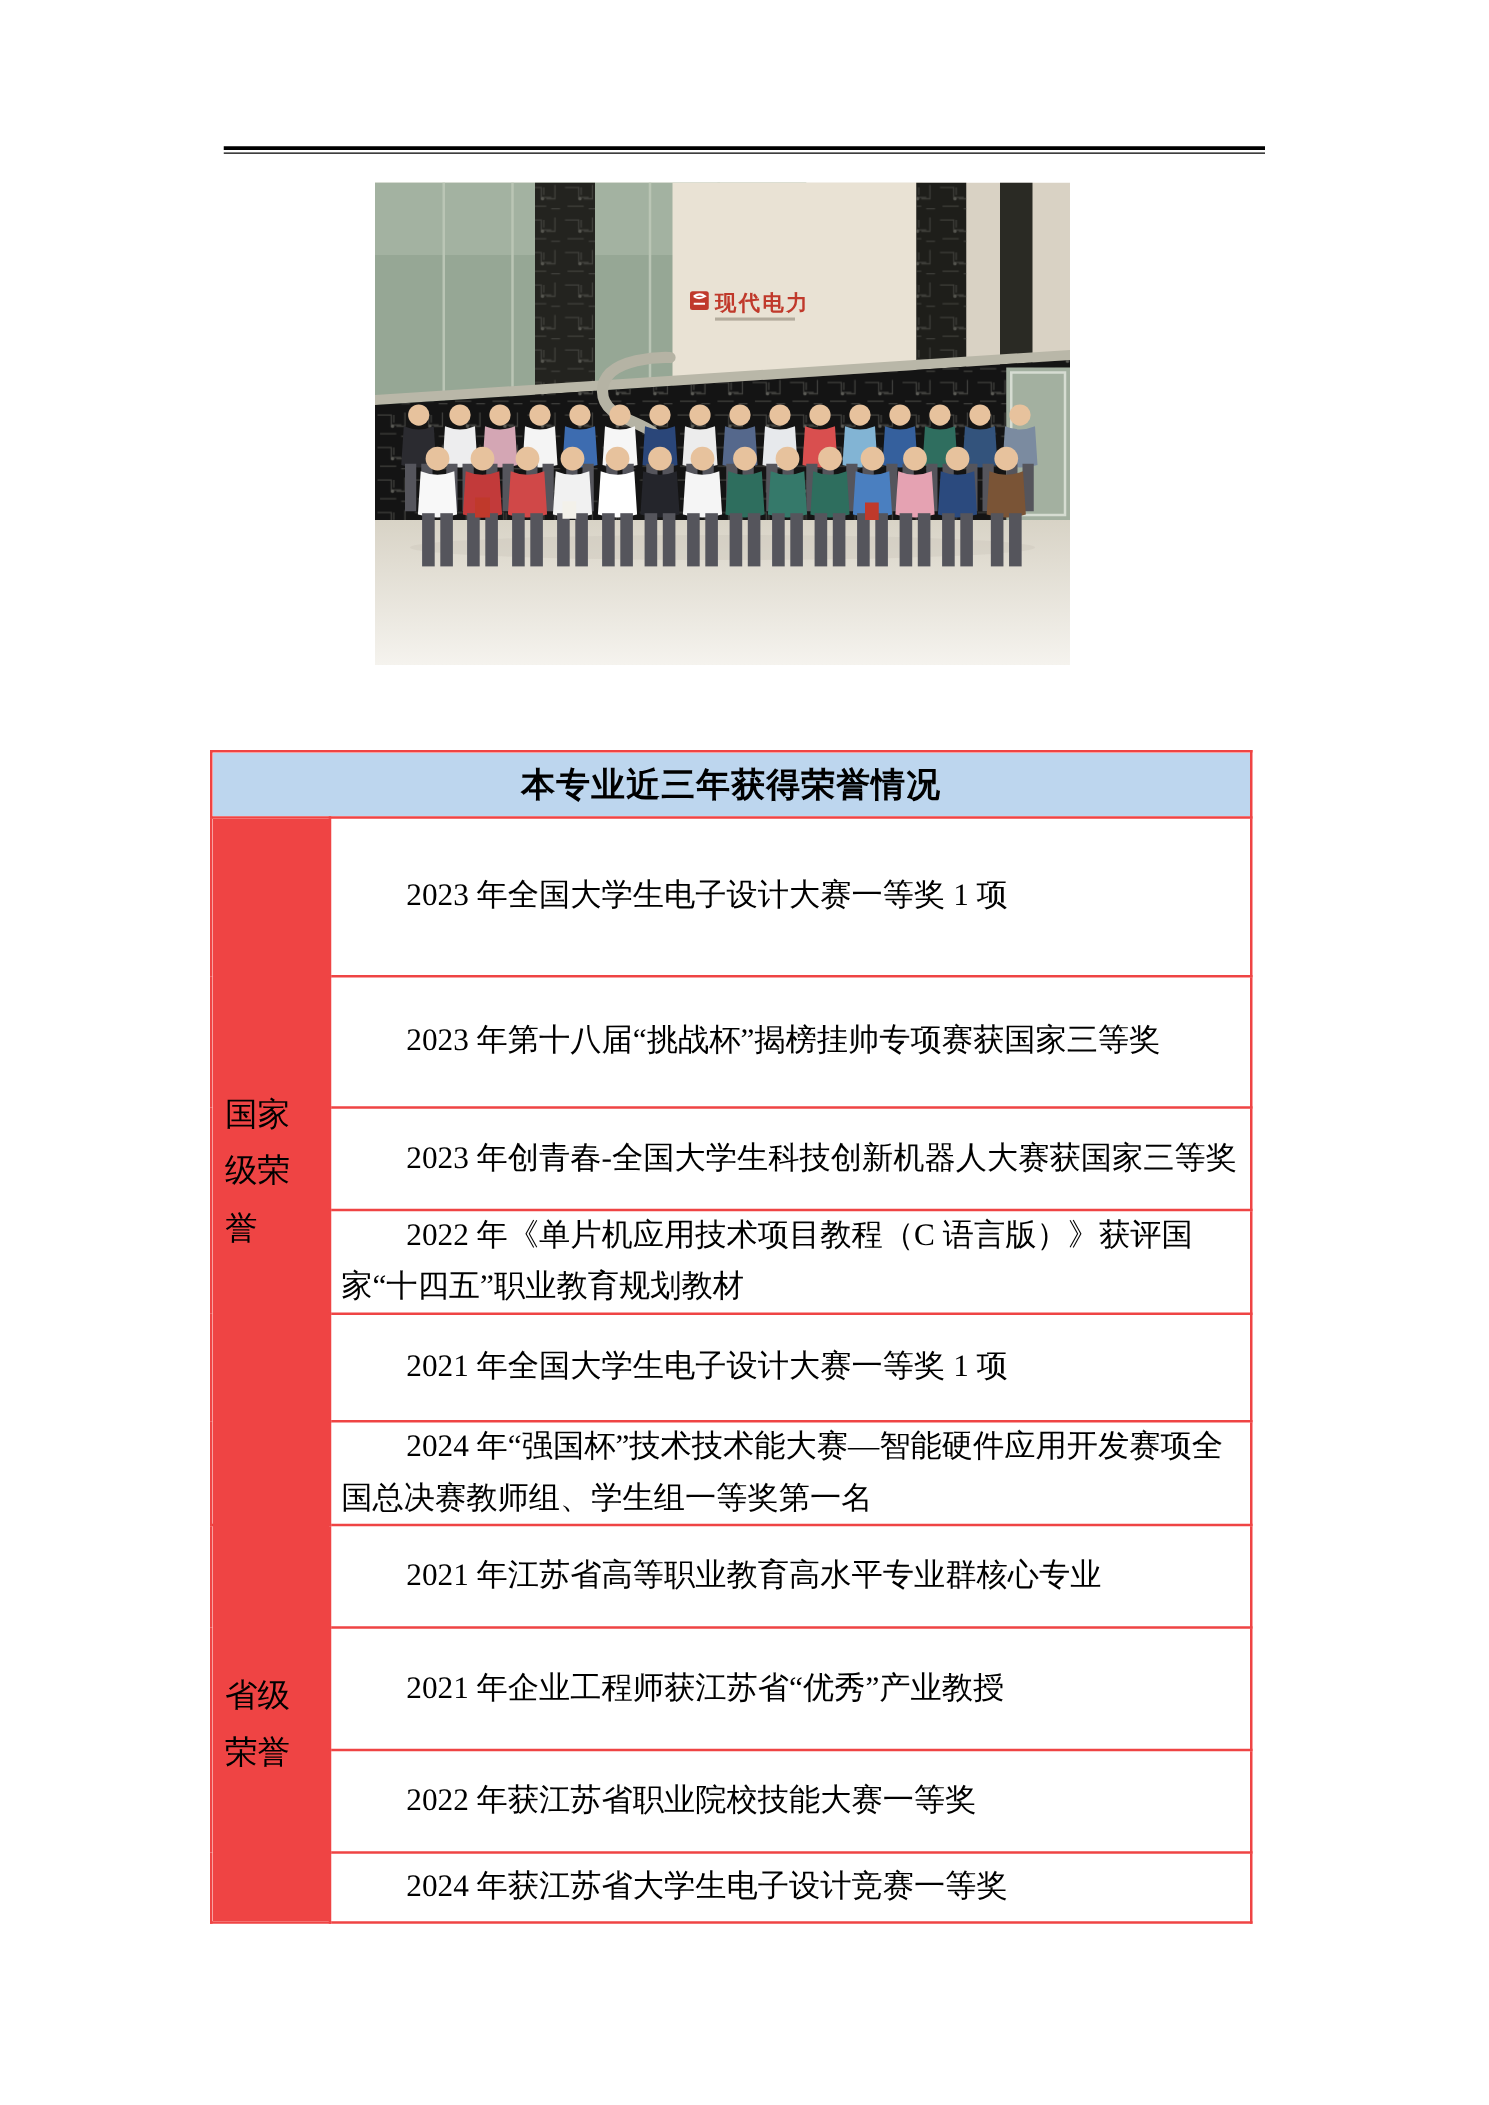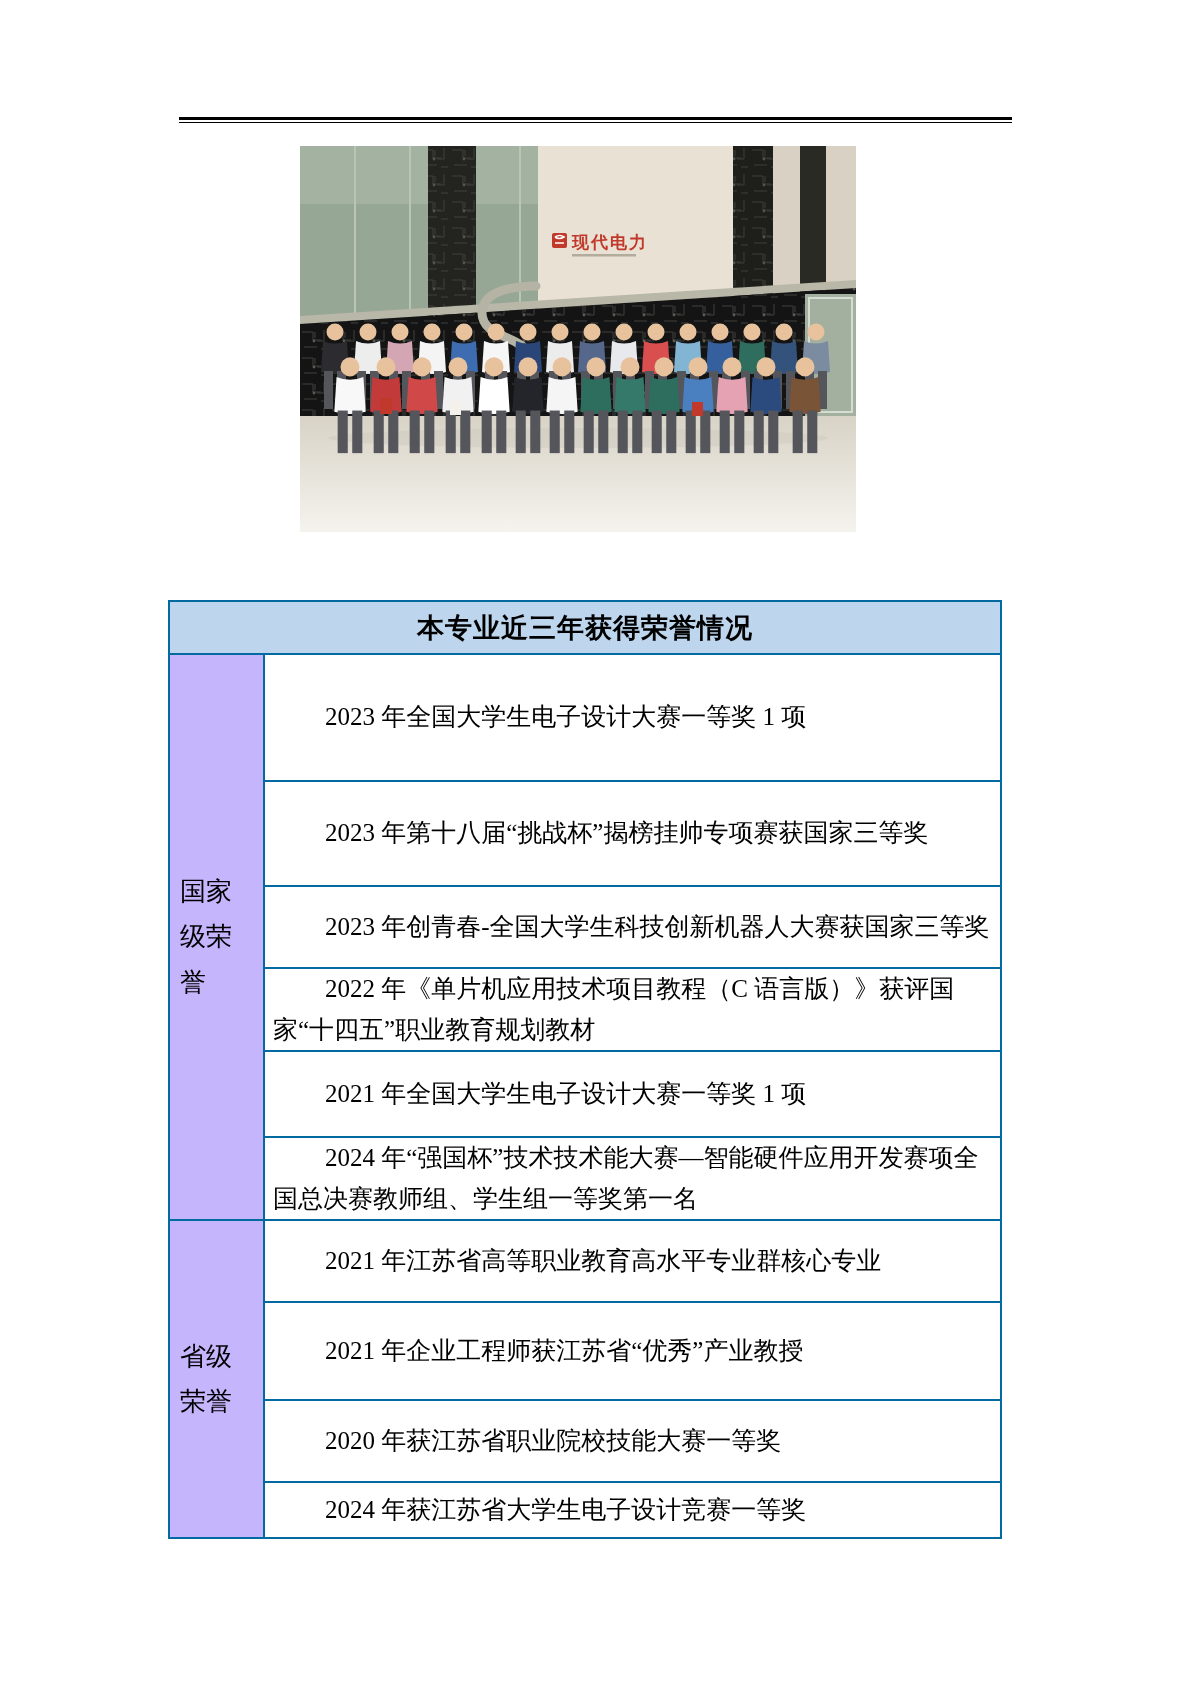--- a/index.html
+++ b/index.html
@@ -16,27 +16,27 @@
   .photo svg{display:block;width:556px;height:386px;}
   .caption{
     position:absolute;left:0;top:548px;width:1160px;
     text-align:center;font-family:"Liberation Sans",sans-serif;
     font-weight:700;font-size:27px;letter-spacing:1px;
   }
   table.honor{
     position:absolute;left:168px;top:600px;width:832px;
     border-collapse:collapse;table-layout:fixed;
   }
-  table.honor td{border:2px solid #0369a1;overflow:hidden;}
+  table.honor td{border:2px solid #ef4444;overflow:hidden;}
   td.hd{
     background:#BDD6EE;text-align:center;vertical-align:middle;
     font-weight:700;font-size:27px;letter-spacing:1px;
   }
   td.cat{
-    background:#c4b5fd;vertical-align:middle;
+    background:#ef4444;vertical-align:middle;
     font-size:26px;line-height:1.75;padding:0 6px 0 10px;
   }
   td.itm{
     background:#fff;vertical-align:middle;
     font-size:25px;line-height:1.62;
     padding:0 10px 0 8px;text-indent:52px;
   }
 </style>
 </head>
 <body>
@@ -232,21 +232,21 @@
           <td class="itm">2024 年“强国杯”技术技术能大赛—智能硬件应用开发赛项全国总决赛教师组、学生组一等奖第一名</td>
         </tr>
     <tr style="height:82px">
       <td class="cat" rowspan="4">省级荣誉</td>
       <td class="itm">2021 年江苏省高等职业教育高水平专业群核心专业</td>
     </tr>
     <tr style="height:98px">
           <td class="itm">2021 年企业工程师获江苏省“优秀”产业教授</td>
         </tr>
     <tr style="height:82px">
-          <td class="itm">2020 年获江苏省职业院校技能大赛一等奖</td>
+          <td class="itm">2022 年获江苏省职业院校技能大赛一等奖</td>
         </tr>
     <tr style="height:56px">
           <td class="itm">2024 年获江苏省大学生电子设计竞赛一等奖</td>
         </tr>
   </tbody>
     </table>
 
 </div>
 
 </body></html>

